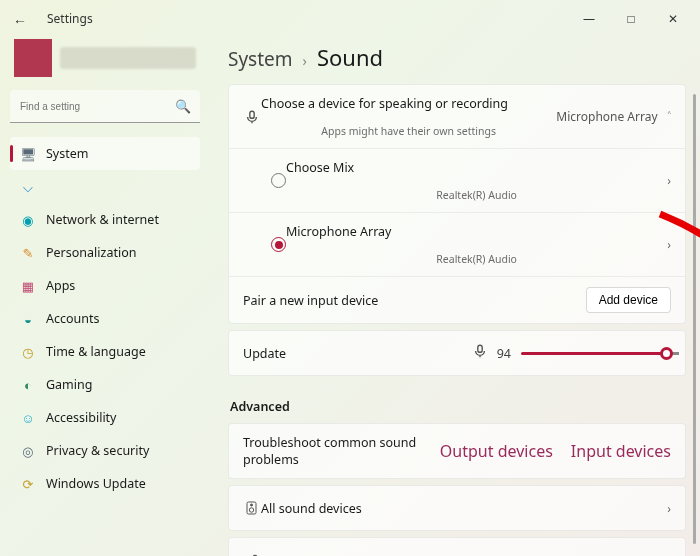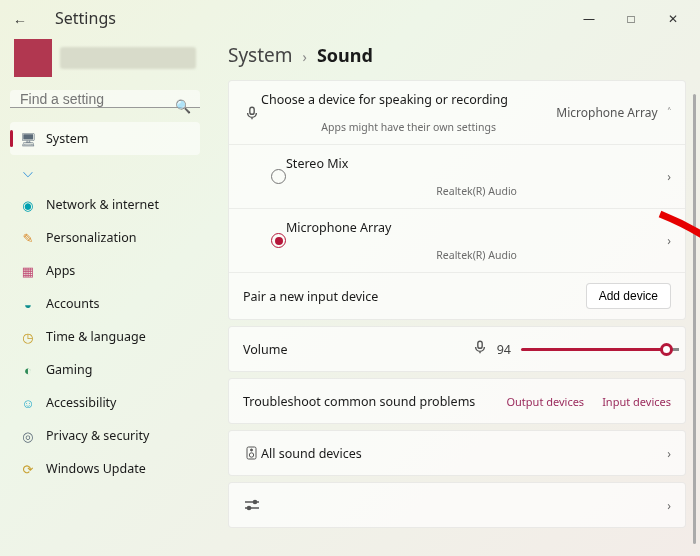--- a/index.html
+++ b/index.html
@@ -2,51 +2,51 @@
 <html><head>
 <meta charset="utf-8">
 <style>
   * { box-sizing: border-box; margin: 0; padding: 0; }
   html, body { width: 700px; height: 556px; overflow: hidden; font-family: "Segoe UI", system-ui, sans-serif; font-size: 12.5px; color: #1a1a1a; }
   body { background: linear-gradient(135deg, #f0f4e0 0%, #eef6e8 35%, #f3ece8 100%); position: relative; }
 
   
   .titlebar { height: 36px; display: flex; align-items: center; padding: 0 6px; }
   .back { width: 28px; text-align: center; font-size: 14px; color:#333; }
-  .title { font-size: 16px; color:#333; margin-left: 21px; }
+  .title { font-size: 12px; color:#333; margin-left: 13px; }
   .wincontrols { margin-left: auto; display: flex; }
   .wincontrols div { width: 42px; height: 28px; display:flex; align-items:center; justify-content:center; font-size:12px; color:#333; }
 
   
   .frame { display:flex; height: calc(556px - 36px); }
   .sidebar { width: 210px; padding: 0 10px 10px 10px; }
   .main { flex:1; position:relative; padding: 0 14px 0 18px; overflow:hidden; }
 
   .avatarbox { height: 44px; display:flex; align-items:center; gap:8px; padding:0 4px; }
   .avatar { width:38px; height:38px; background:#b13750; }
   .smudge { flex:1; height:22px; background:#d8dbca; border-radius:3px; filter:blur(1px); }
 
   .searchwrap { position:relative; margin: 10px 0 14px 0; }
-  .search { width:100%; height:18px; border:none; border-bottom:1px solid #999; background:rgba(255,255,255,.5); border-radius:4px 4px 0 0; padding:0 28px 0 10px; font-size:14px; outline:none; }
+  .search { width:100%; height:33px; border:none; border-bottom:1px solid #999; background:rgba(255,255,255,.5); border-radius:4px 4px 0 0; padding:0 28px 0 10px; font-size:10px; outline:none; }
   .searchico { position:absolute; right:8px; top:7px; color:#555; font-size:13px; }
 
   .nav { list-style:none; }
   .nav li { display:flex; align-items:center; gap:10px; height:33px; padding:0 10px; border-radius:4px; position:relative; cursor:default; }
   .nav li.selected { background:rgba(255,255,255,.55); }
   .nav li.selected::before { content:""; position:absolute; left:0; top:8px; bottom:8px; width:3px; background:#b5173a; border-radius:2px; }
   .nav .ico { width:16px; text-align:center; font-size:13px; }
   .c-blue{color:#1d86d8;} .c-teal{color:#00a0b0;} .c-orange{color:#d98a2b;}
   .c-pink{color:#c04a74;} .c-teal2{color:#0f8e8e;} .c-gold{color:#c8a030;}
   .c-green{color:#2e8b57;} .c-cyan{color:#1fa8c9;} .c-gray{color:#5b6a78;}
 
   
   .crumb { display:flex; align-items:baseline; gap:10px; padding: 6px 0 12px 0; }
   .crumb .root { font-size:19px; font-weight:400; color:#444; }
   .crumb .sep { color:#888; font-size:14px; }
-  .crumb .leaf { font-size:18px; font-weight:700; }
+  .crumb .leaf { font-size:22px; font-weight:400; }
 
   .scroll { position:absolute; right:4px; top:58px; bottom:12px; width:3px; background:#aaa; border-radius:2px; }
 
   .card { background: rgba(255,255,255,.68); border:1px solid rgba(0,0,0,.07); border-radius:4px; margin-bottom:6px; }
   .row { display:flex; align-items:center; padding:10px 14px; min-height:44px; }
   .row + .row-divider { border-top:1px solid rgba(0,0,0,.06); }
   .rowico { width:18px; display:flex; justify-content:center; color:#555; }
   .rowtext { flex:1; }
   .rowtitle { font-size:12.5px; }
   .rowsub { font-size:10.5px; color:#6b6b6b; margin-top:12px;text-align:center; }
@@ -57,21 +57,21 @@
   .radio.sel { border-color:#b5173a; }
   .radio.sel::after { content:""; position:absolute; inset:2.5px; background:#b5173a; border-radius:50%; }
 
   .btn { background:#fff; border:1px solid rgba(0,0,0,.15); border-radius:4px; padding:5px 12px; font-size:12px; }
 
   .slider { width:150px; height:3px; background:#b5173a; position:relative; border-radius:2px; }
   .slider .rest { position:absolute; right:-8px; top:0; width:8px; height:3px; background:#888; }
   .slider .thumb { position:absolute; right:-2px; top:-5px; width:13px; height:13px; border-radius:50%; background:#fff; border:3px solid #b5173a; }
 
   .sectionhdr { font-size:12.5px; font-weight:600; padding:16px 2px 8px 2px; }
-  .tlink { color:#9a2a5c; font-size:11px;text-align:right; }
+  .tlink { color:#9a2a5c; font-size:16px;text-align:right; }
 
   .mic-svg { width:14px; height:14px; stroke:#555; fill:none; stroke-width:1.6; }
   .spk-svg { width:16px; height:14px; stroke:#555; fill:#555; }
   .mix-svg { width:16px; height:14px; stroke:#555; fill:none; stroke-width:1.4; }
 
   
   .arrow-svg { position:absolute; left:340px; top:168px; width:300px; height:180px; pointer-events:none; }
 </style>
 </head>
 <body>
@@ -164,21 +164,21 @@
           <div class="rowsub">Apps might have their own settings</div>
         </div>
         <div class="rowright">
           <span style="font-size:12px;color:#555">Microphone Array</span>
           <span class="chev">˄</span>
         </div>
       </div>
       <div class="row row-divider" style="padding-left:42px">
         <span class="radio"></span>
         <div class="rowtext">
-          <div class="rowtitle">Stereo Mix</div>
+          <div class="rowtitle">Choose Mix</div>
           <div class="rowsub">Realtek(R) Audio</div>
         </div>
         <span class="chev">›</span>
       </div>
       <div class="row row-divider" style="padding-left:42px">
         <span class="radio sel"></span>
         <div class="rowtext">
           <div class="rowtitle">Microphone Array</div>
           <div class="rowsub">Realtek(R) Audio</div>
         </div>
@@ -188,36 +188,37 @@
         <div class="rowtext">
             <div class="rowtitle">Pair a new input device</div>
           </div>
         <button class="btn">Add device</button>
       </div>
     </div>
 
     <div class="card">
       <div class="row">
         <div class="rowtext">
-            <div class="rowtitle">Volume</div>
+            <div class="rowtitle">Update</div>
           </div>
         <div class="rowright">
           <span><svg class="mic-svg" viewBox="0 0 16 16">
                 <rect x="5.5" y="1.5" width="5" height="8" rx="2.5"></rect>
                 <path d="M3 8a5 5 0 0 0 10 0M8 13v2"></path>
               </svg></span>
           <span style="font-size:12.5px">94</span>
           <div class="slider">
               <div class="rest"></div>
               <div class="thumb"></div>
             </div>
         </div>
       </div>
     </div>
 
+    <div class="sectionhdr">Advanced</div>
 
     <div class="card">
       <div class="row">
         <div class="rowtext">
             <div class="rowtitle">Troubleshoot common sound problems</div>
           </div>
         <div class="rowright" style="gap:18px">
           <span class="tlink">Output devices</span>
           <span class="tlink">Input devices</span>
         </div>

